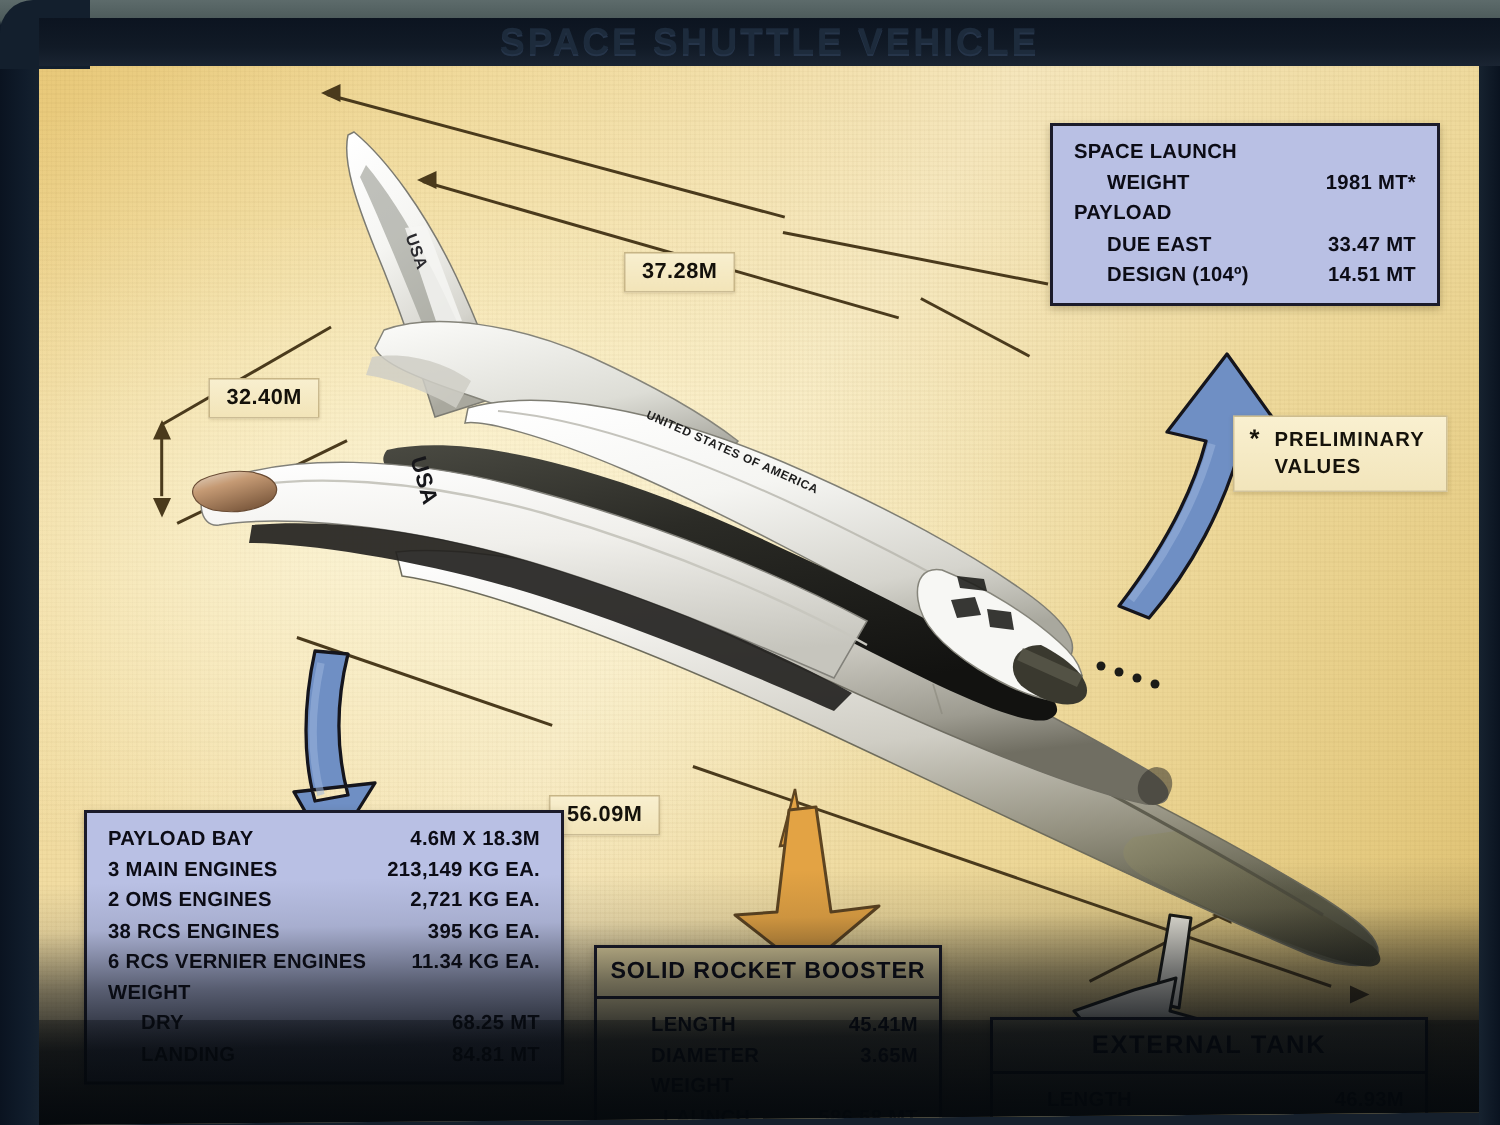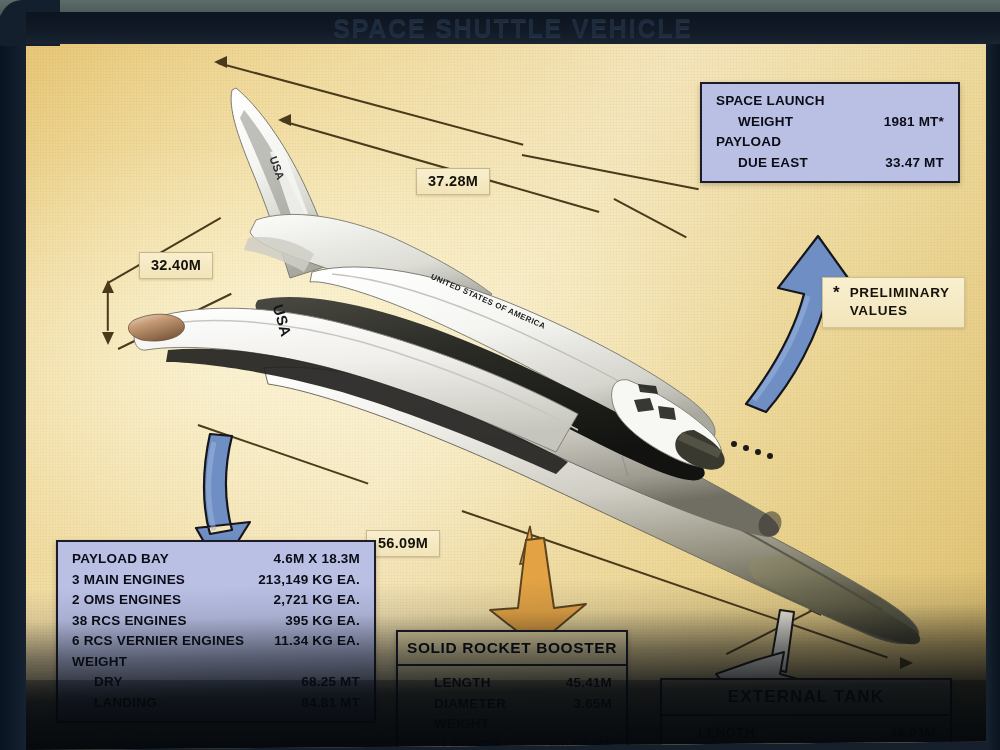--- a/index.html
+++ b/index.html
@@ -433,20 +433,24 @@
               <span class="val">1981 MT*</span>
             </div>
             <div class="row">
               <span class="lbl">PAYLOAD</span>
               <span class="val"></span>
             </div>
             <div class="row indent">
               <span class="lbl">DUE EAST</span>
               <span class="val">33.47 MT</span>
             </div>
+            <div class="row indent">
+              <span class="lbl">DESIGN (104º)</span>
+              <span class="val">14.51 MT</span>
+            </div>
           </div>
       </div>
 
       <div class="note-chip" style="left:800px; top:245px;">
         <span class="ast">*</span>
         <span class="txt" style="white-space:pre-line;">PRELIMINARY
 VALUES</span>
       </div>
 
       <div class="info-box blue" style="left:34px; top:508px; width:320px;">

